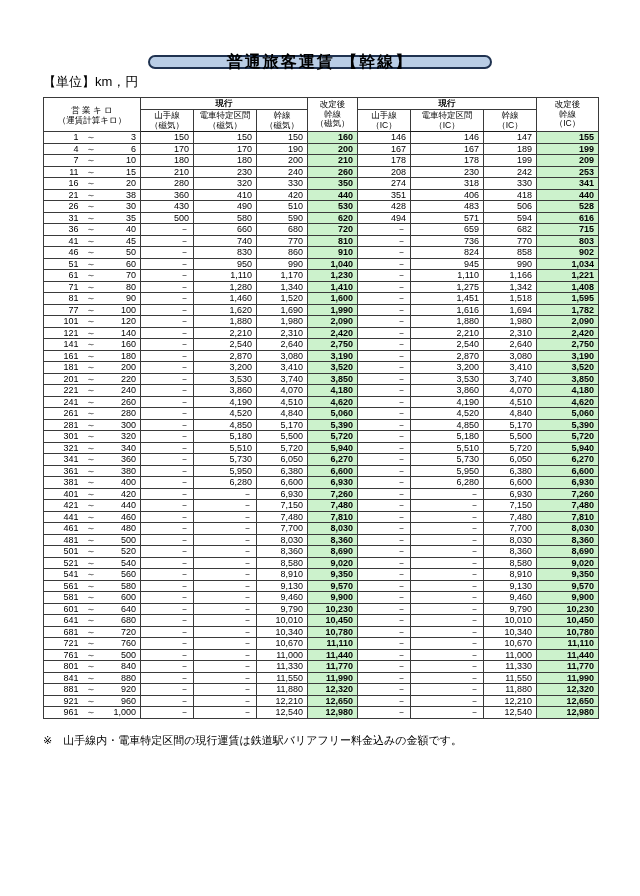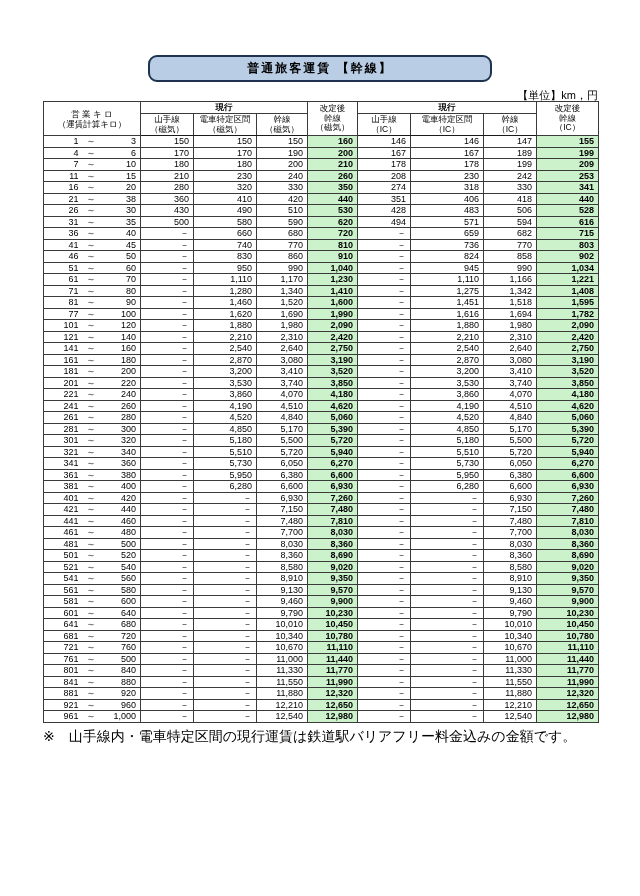--- a/index.html
+++ b/index.html
@@ -4,32 +4,32 @@
 <style>
   html,body{margin:0;padding:0;}
   body{
     width:640px;height:896px;background:#ffffff;color:#000;
     font-family:"Liberation Sans","DejaVu Sans",sans-serif;
     -webkit-font-smoothing:antialiased;
   }
   .page{padding-top:55px;}
 
   .title-box{
-    width:344px;height:27px;margin:0 auto;box-sizing:border-box;
+    width:344px;height:14px;margin:0 auto;box-sizing:border-box;
     background:var(--title-bg,#b9cde5);
     border:2.5px solid var(--title-border,#1f3250);
     border-radius:9px;
     display:flex;align-items:center;justify-content:center;
-    font-size:12px;font-weight:bold;letter-spacing:2px;
+    font-size:16px;font-weight:bold;letter-spacing:2px;
   }
 
   .content{width:555px;margin-left:43px;}
 
   .unit-label{
-    text-align:right;font-size:11px;line-height:10px;margin:8px 0 1px 0;
+    font-size:13px;line-height:10px;margin:8px 0 10px 0;
   }
 
   table.fare{
     width:555px;border-collapse:collapse;table-layout:fixed;
     border:1.5px solid #1a1a1a;
   }
   table.fare th,table.fare td{
     border:1px solid var(--grid,#3a3a3a);
     box-sizing:border-box;overflow:hidden;white-space:nowrap;
   }
@@ -48,21 +48,21 @@
     height:11px;font-size:9px;line-height:10.5px;padding:0;
   }
   tbody td.num{text-align:right;padding-right:4px;}
   tbody td.revised{background:var(--revised-bg,#ccf2cc);font-weight:bold;}
 
   .km-wrap{display:flex;width:100%;}
   .km-from{width:36%;text-align:right;}
   .km-tilde{width:26%;text-align:center;}
   .km-to{flex:1;text-align:right;padding-right:4px;}
 
-  .footnote{font-size:14px;line-height:11px;margin-top:8px;}
+  .footnote{font-size:11px;line-height:11px;margin-top:16px;}
 </style>
 </head>
 <body>
 
 <div class="page">
 
   <div class="title-box">
     <span>普通旅客運賃 【幹線】</span>
   </div>
 

